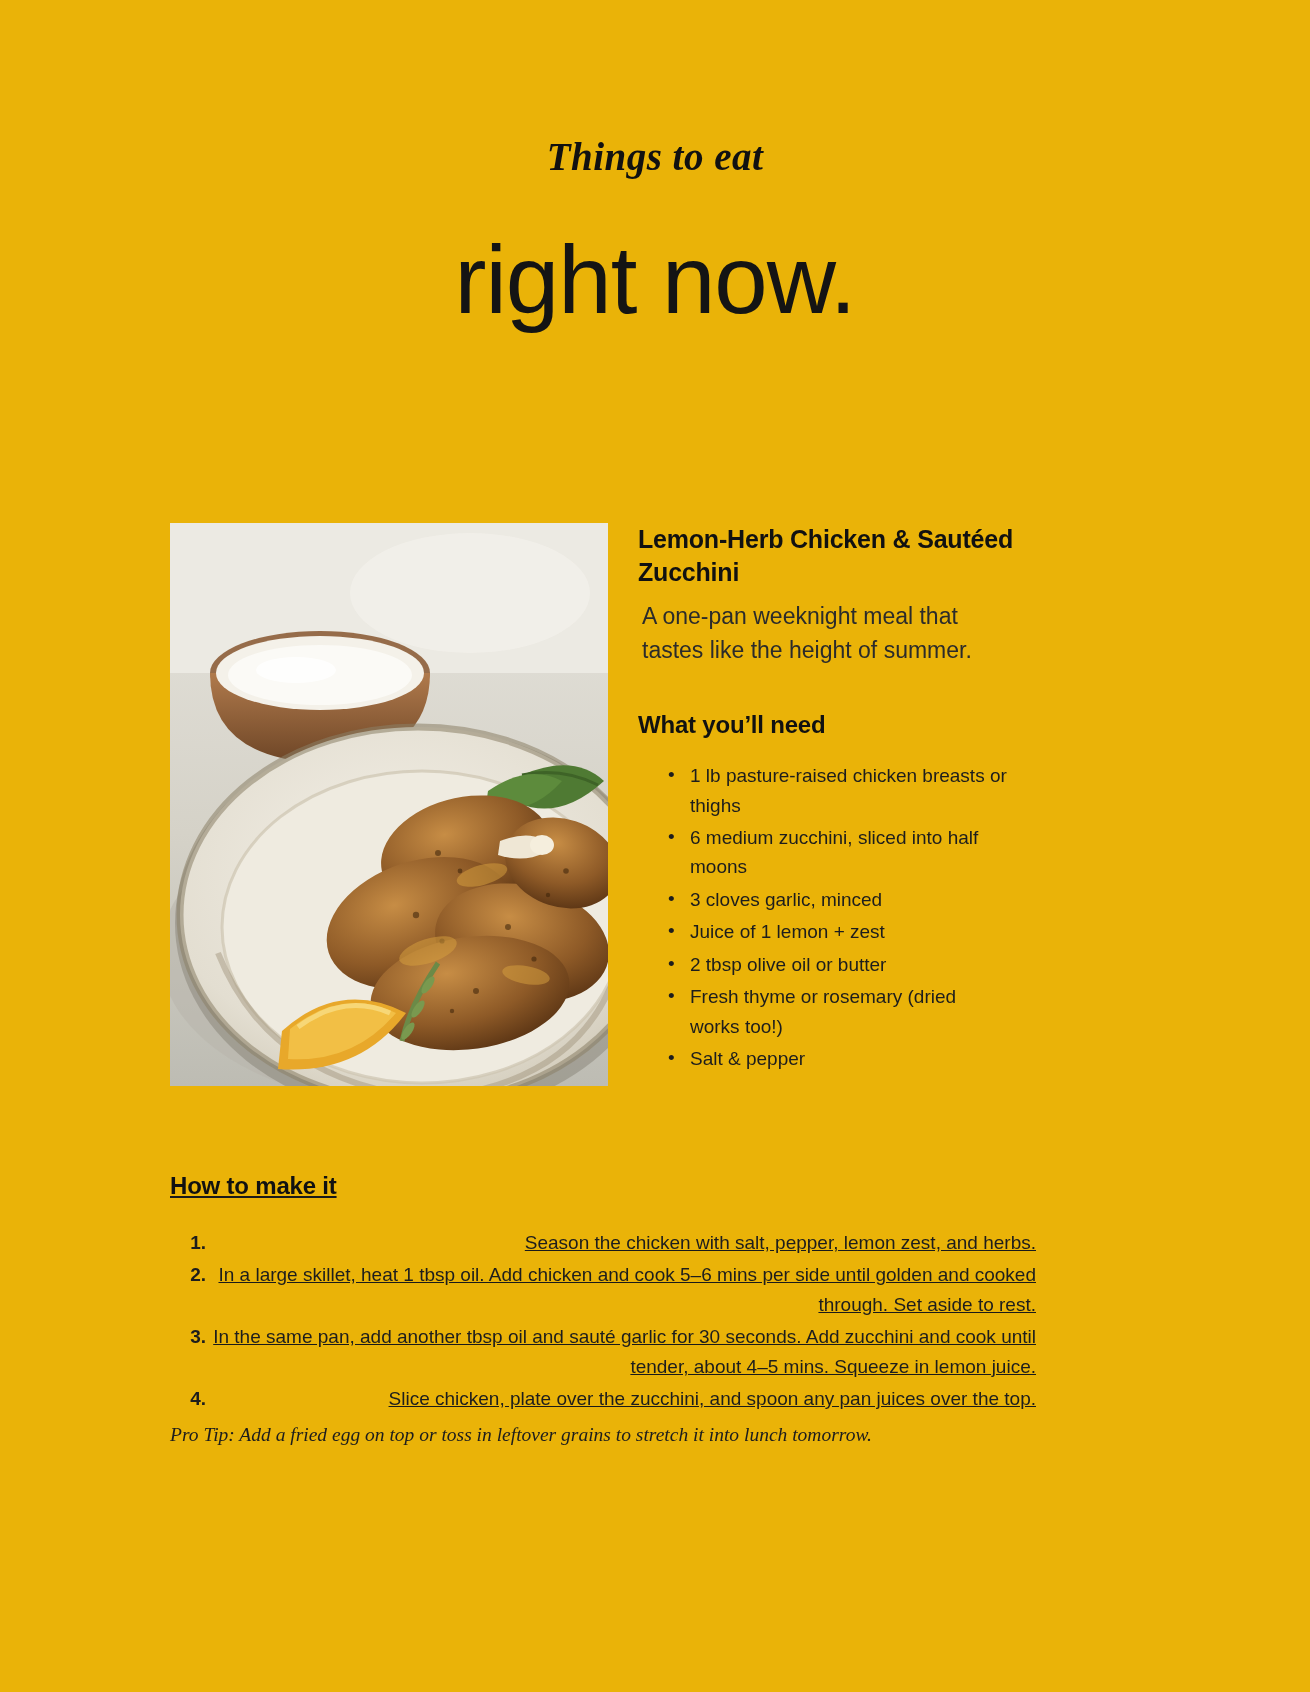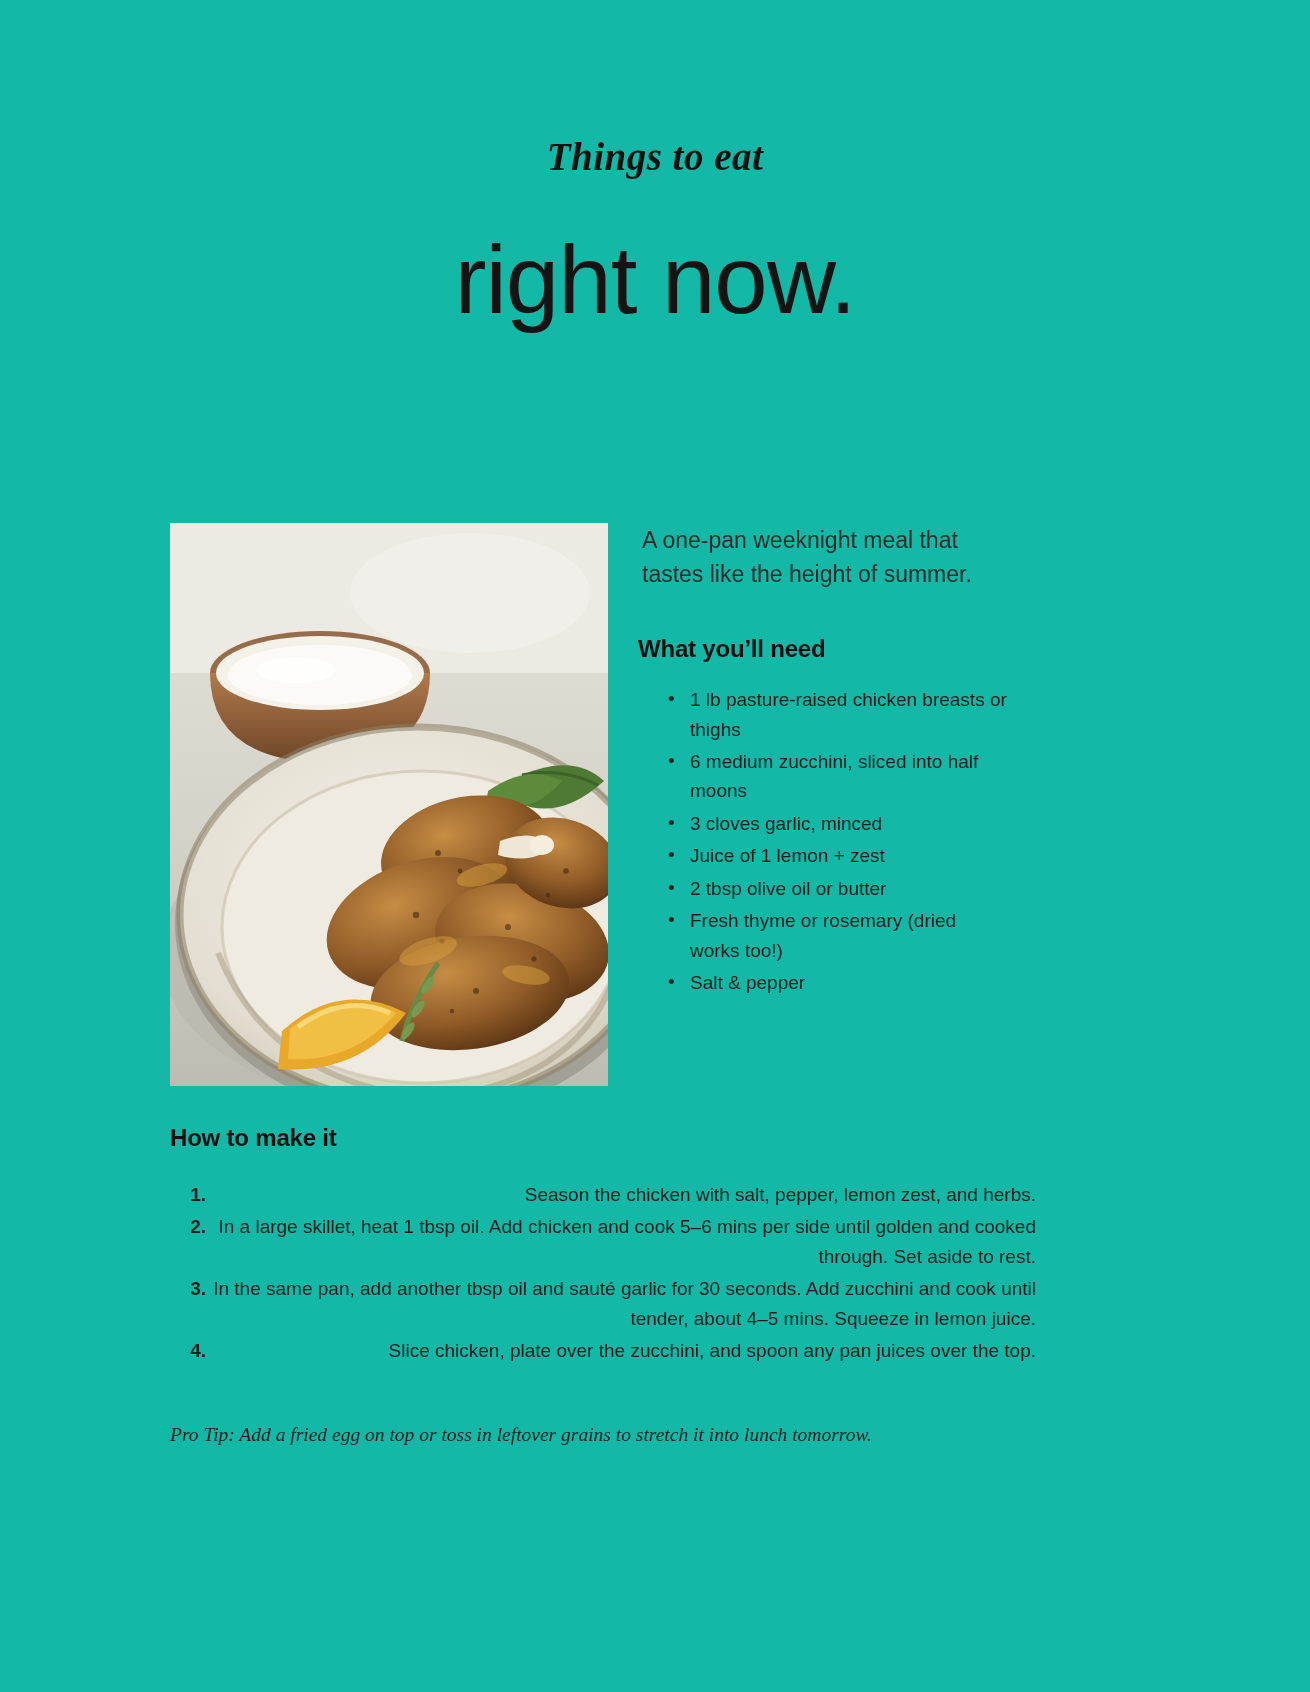--- a/index.html
+++ b/index.html
@@ -12,21 +12,21 @@
     height: 1692px;
     font-family: "Liberation Sans", sans-serif;
     color: #1a1a1a;
     position: relative;
     overflow: hidden;
   }
   .page {
     position: relative;
     width: 1310px;
     height: 1692px;
-    background: #14b8a6;
+    background: #eab308;
   }
 
   
   .kicker {
     position: absolute;
     top: 134px;
     left: 0;
     width: 1310px;
     text-align: center;
     font-family: "Liberation Serif", serif;
@@ -110,22 +110,23 @@
     left: -22px;
     top: -1px;
     font-size: 19px;
     color: #1d1d1d;
   }
 
   
   .howto {
     position: absolute;
     left: 170px;
-    top: 1124px;
+    top: 1172px;
     width: 866px;
+    text-decoration: underline;
   }
   .howto .section-heading {
     margin-bottom: 28px;
   }
   ol.steps {
     margin: 0;
     padding: 0;
     list-style: none;
     counter-reset: step;
   }
@@ -265,20 +266,21 @@
       <path d="M268 440 q-28 42 -36 78" stroke="#6b8a47" stroke-width="5" fill="none"></path>
       <g fill="#79994f">
         <ellipse cx="258" cy="462" rx="10" ry="4" transform="rotate(-55 258 462)"></ellipse>
         <ellipse cx="248" cy="486" rx="10" ry="4" transform="rotate(-55 248 486)"></ellipse>
         <ellipse cx="238" cy="508" rx="10" ry="4" transform="rotate(-55 238 508)"></ellipse>
       </g>
     </svg>
   </div>
 
   <div class="recipe-col">
+    <h2 class="recipe-title">Lemon-Herb Chicken &amp; Sautéed Zucchini</h2>
     <p class="recipe-sub">A one-pan weeknight meal that tastes like the height of summer.</p>
     <h3 class="section-heading">What you’ll need</h3>
     <ul class="ingredients">
       <li>1 lb pasture-raised chicken breasts or thighs</li>
       <li>6 medium zucchini, sliced into half moons</li>
       <li>3 cloves garlic, minced</li>
       <li>Juice of 1 lemon + zest</li>
       <li>2 tbsp olive oil or butter</li>
       <li>Fresh thyme or rosemary (dried works too!)</li>
       <li>Salt &amp; pepper</li>

